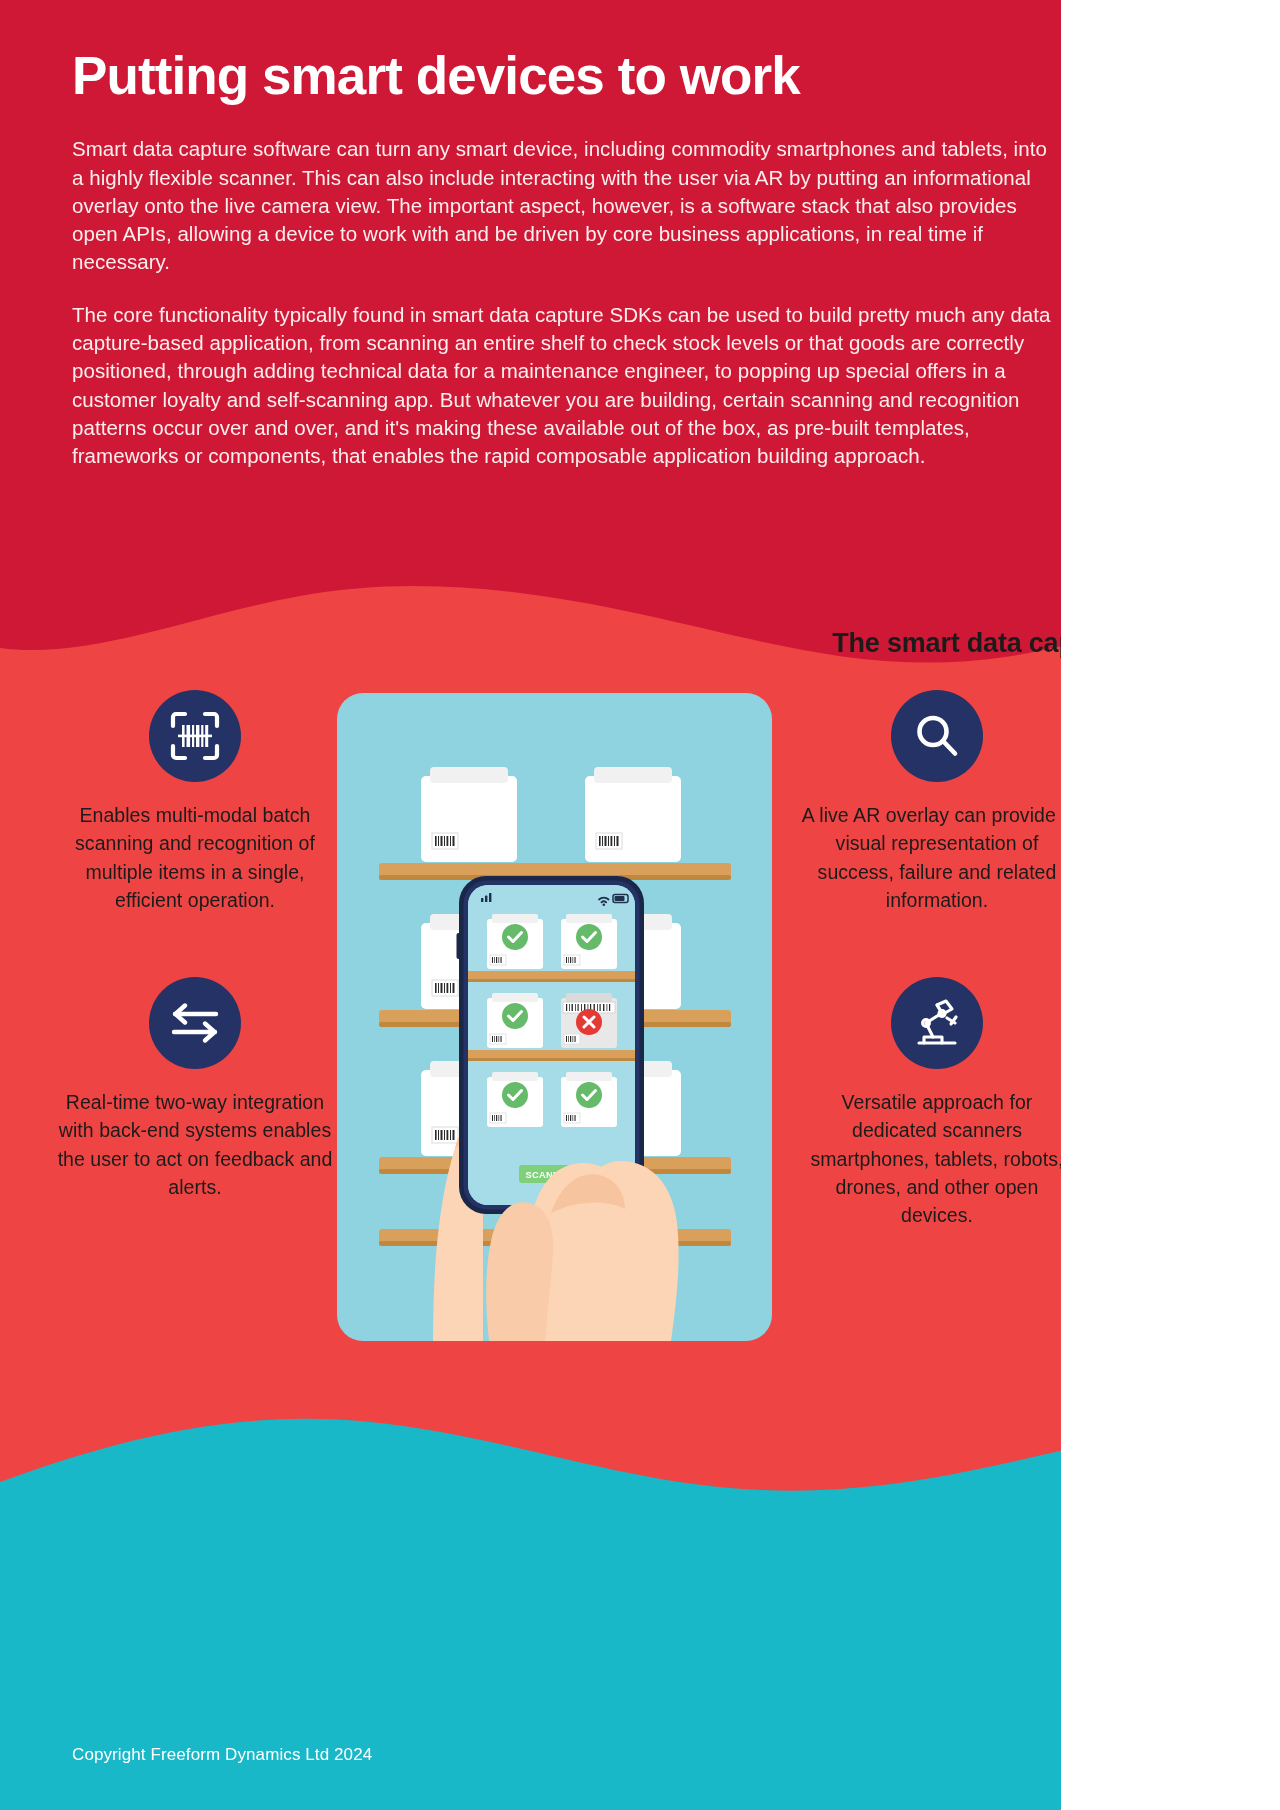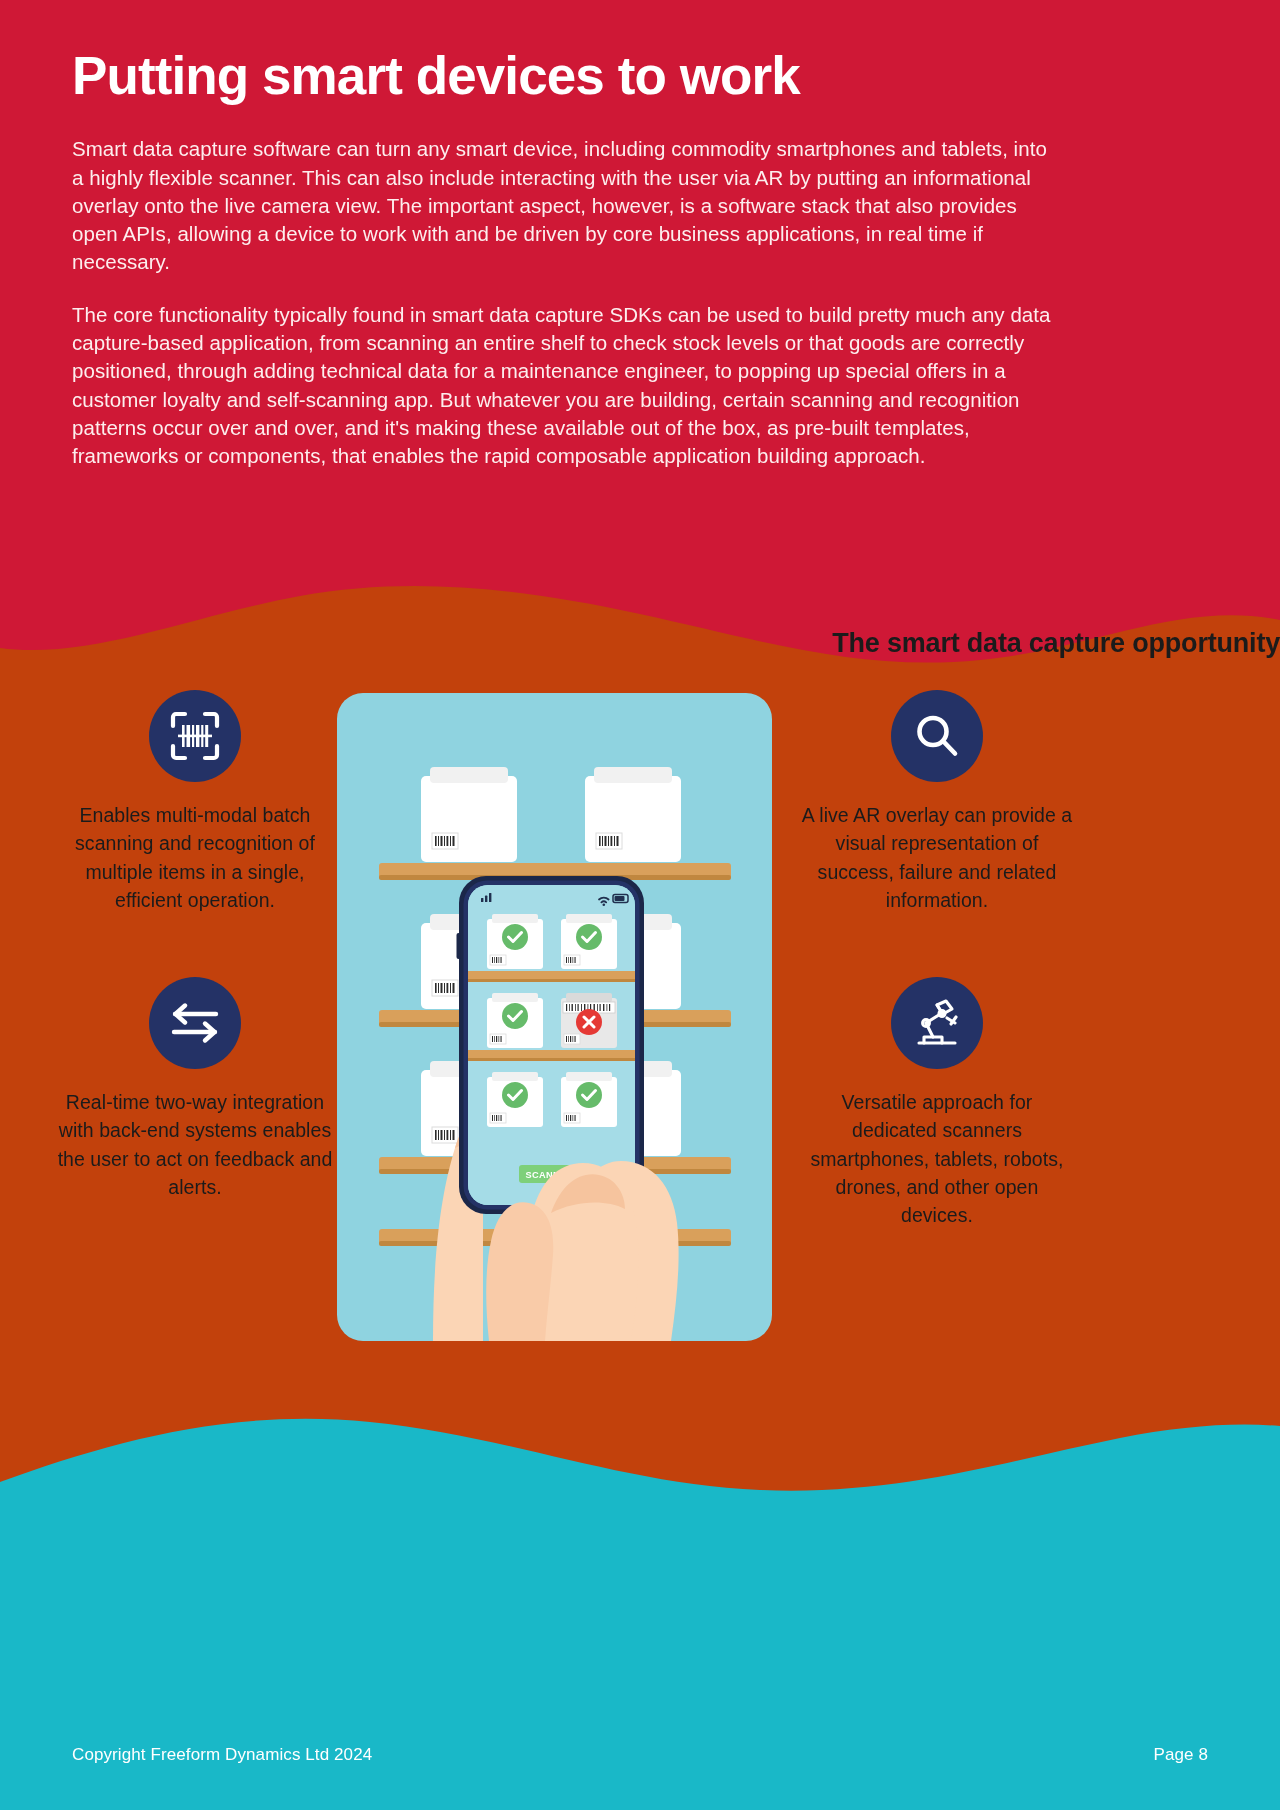--- a/index.html
+++ b/index.html
@@ -7,23 +7,23 @@
   html, body {
     width: 1280px;
     height: 1810px;
     background: #ffffff;
     font-family: "Liberation Sans", sans-serif;
     overflow: hidden;
   }
 
   .page {
     position: relative;
-    width: 1280px;
+    width: 1061px;
     height: 1810px;
-    background: #c2410c;
+    background: #ef4444;
     overflow: hidden;
   }
 
   
   .red-banner {
     position: absolute;
     top: 0; left: 0;
     width: 1280px;
     height: 680px;
     z-index: 1;

